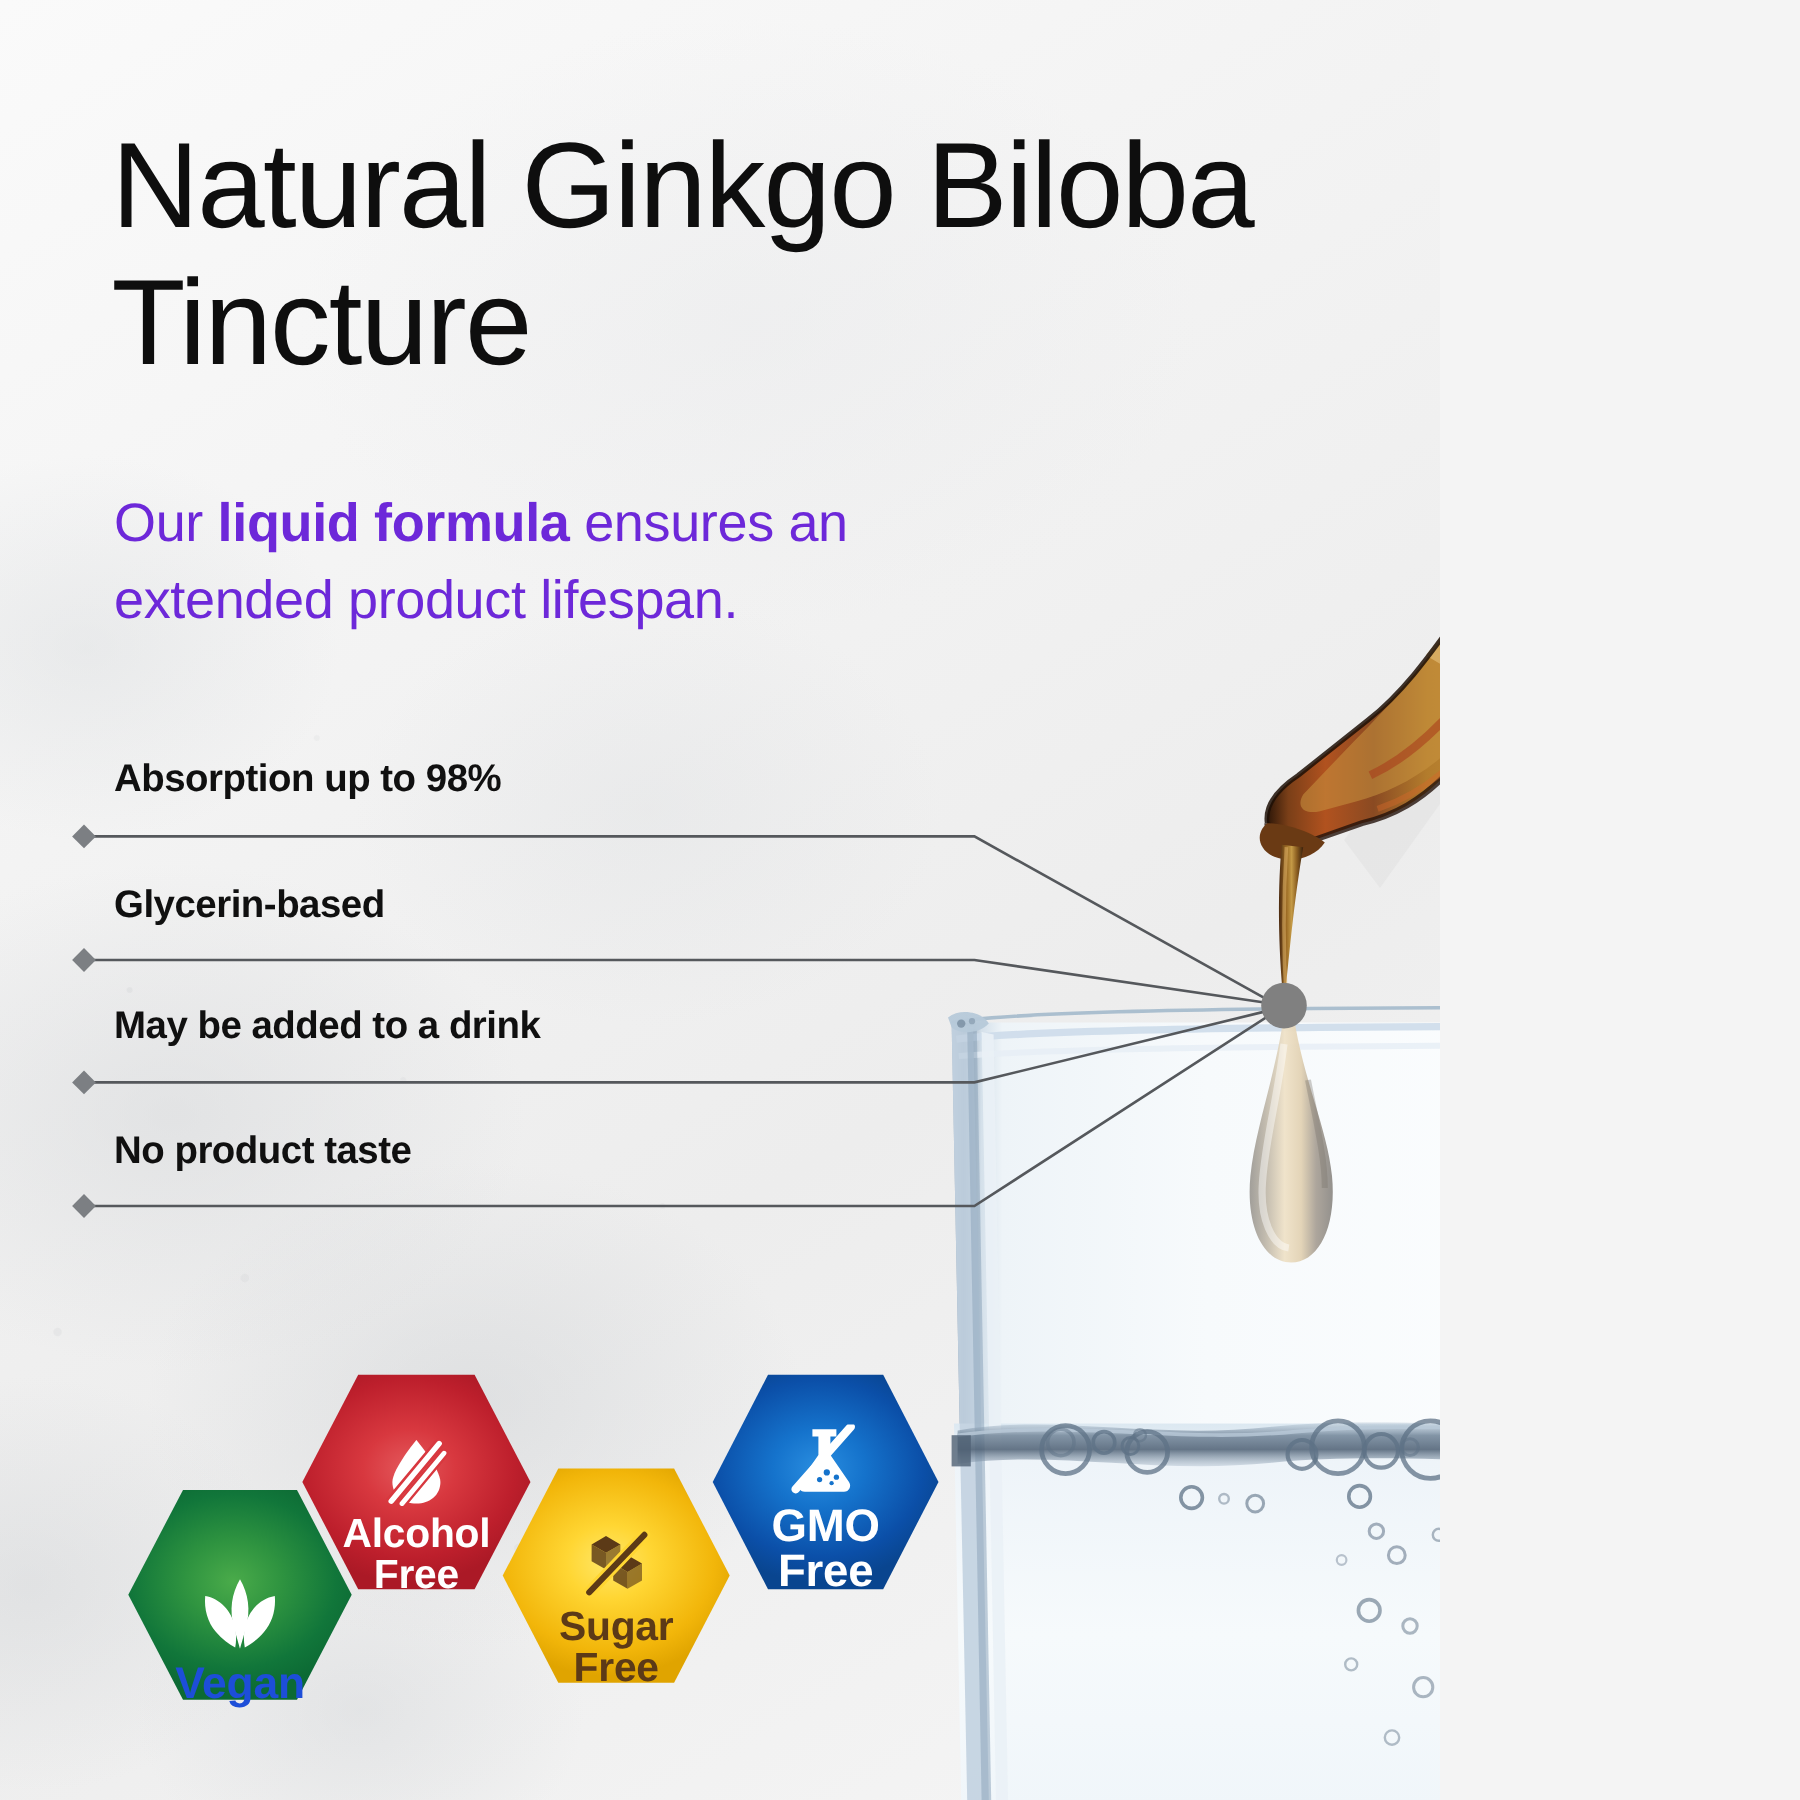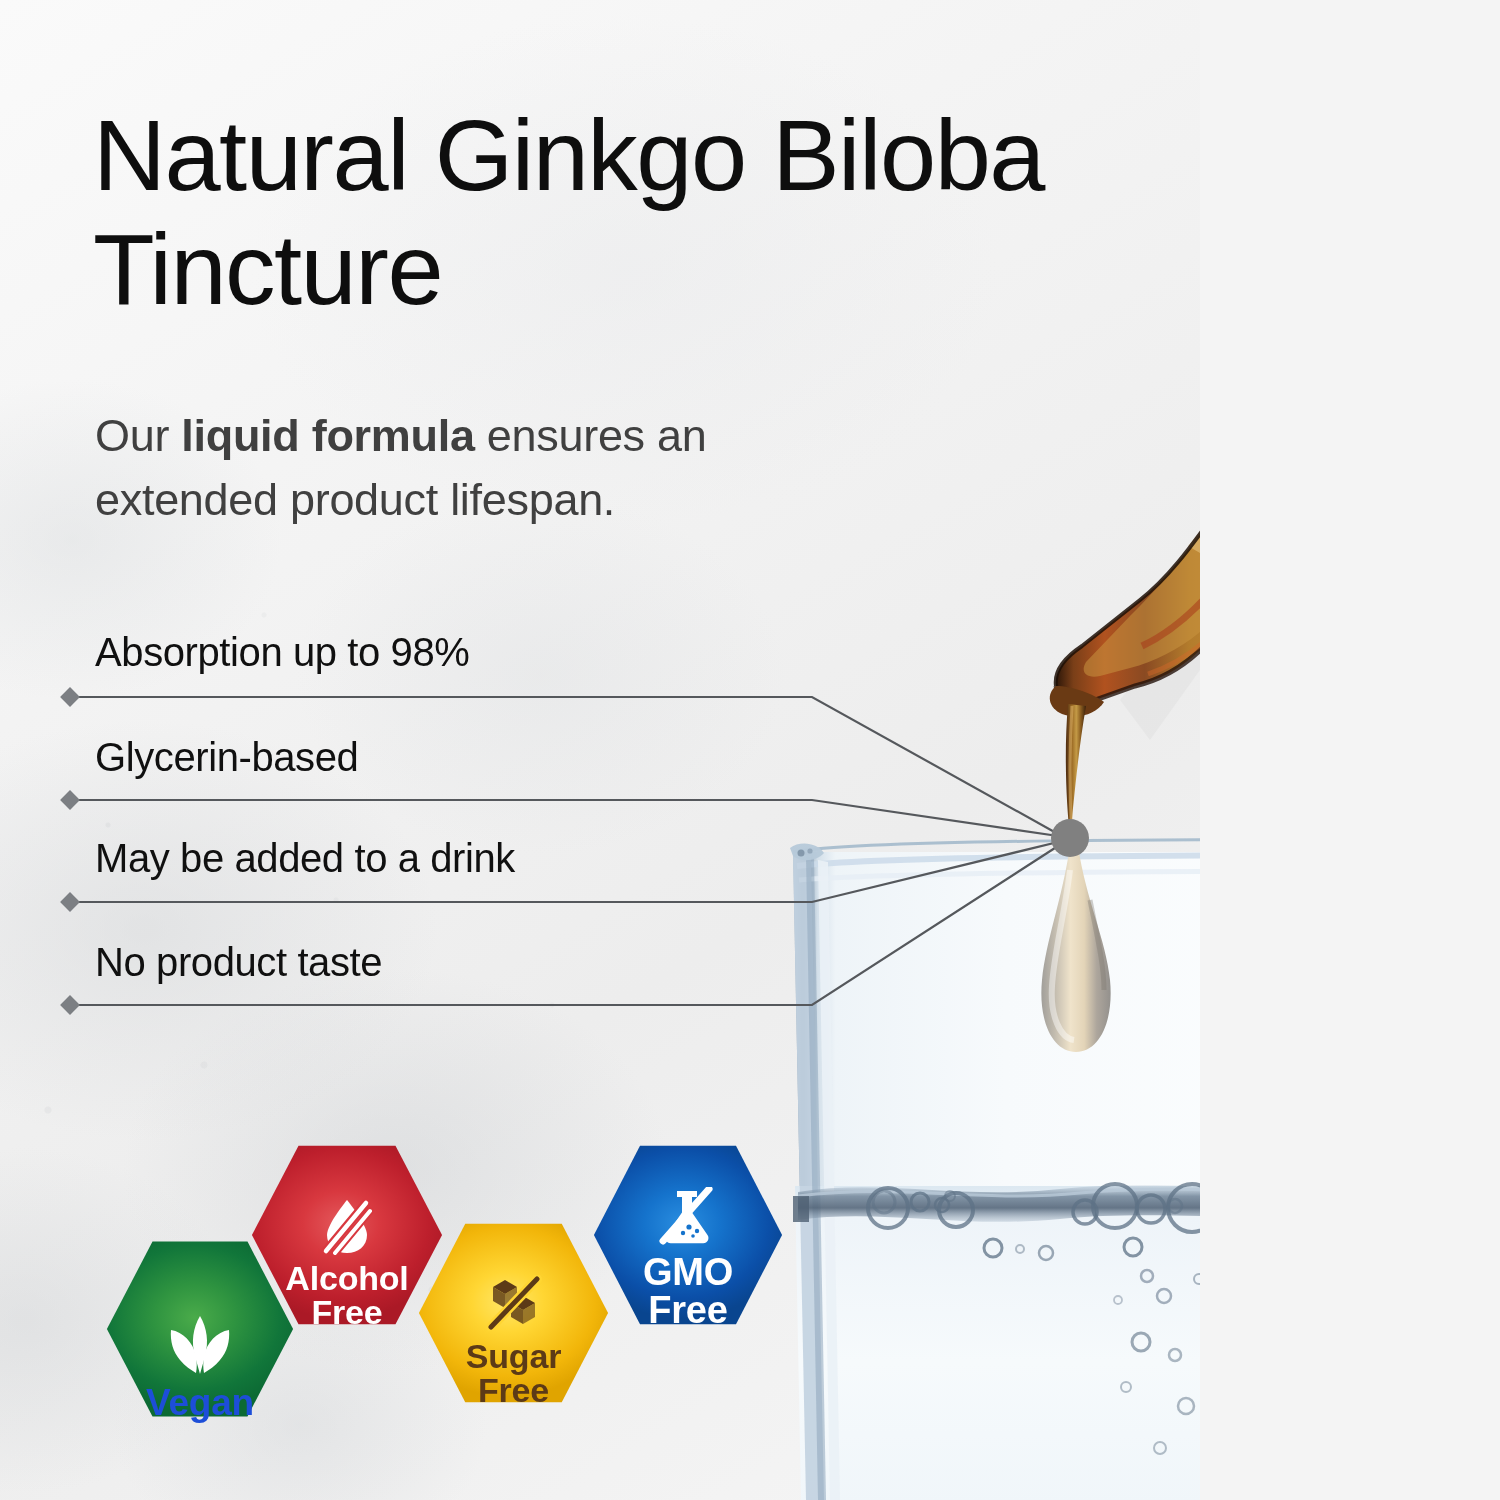--- a/index.html
+++ b/index.html
@@ -48,30 +48,30 @@
   }
 
   
   .headline {
     position:absolute; left:93px; top:98px; width:1230px;
     font-size:101px; line-height:1.13; letter-spacing:-1.5px;
     font-weight:400; color:#0e0e0e;
   }
   .subhead {
     position:absolute; left:95px; top:404px; width:800px;
-    font-size:45px; line-height:1.42; font-weight:400; color:#404040;
+    font-size:45px; line-height:1.42; font-weight:400; color:#6d28d9;
     letter-spacing:-.3px;
   }
   .subhead b { font-weight:700; }
 
   
   .features { position:absolute; left:0; top:0; width:1500px; height:1500px; }
   .feature-row { position:absolute; left:95px; }
   .feature-label {
-    font-size:40px; line-height:1; font-weight:400; color:#101010;
+    font-size:32px; line-height:1; font-weight:700; color:#101010;
     letter-spacing:-.4px; white-space:nowrap;
   }
   .f0 { top:632px; } .f1 { top:737px; } .f2 { top:838px; } .f3 { top:942px; }
 
   
   .photo { position:absolute; inset:0; }
 
   
   .badges { position:absolute; left:0; top:0; width:1500px; height:1500px; }
   .badge {

